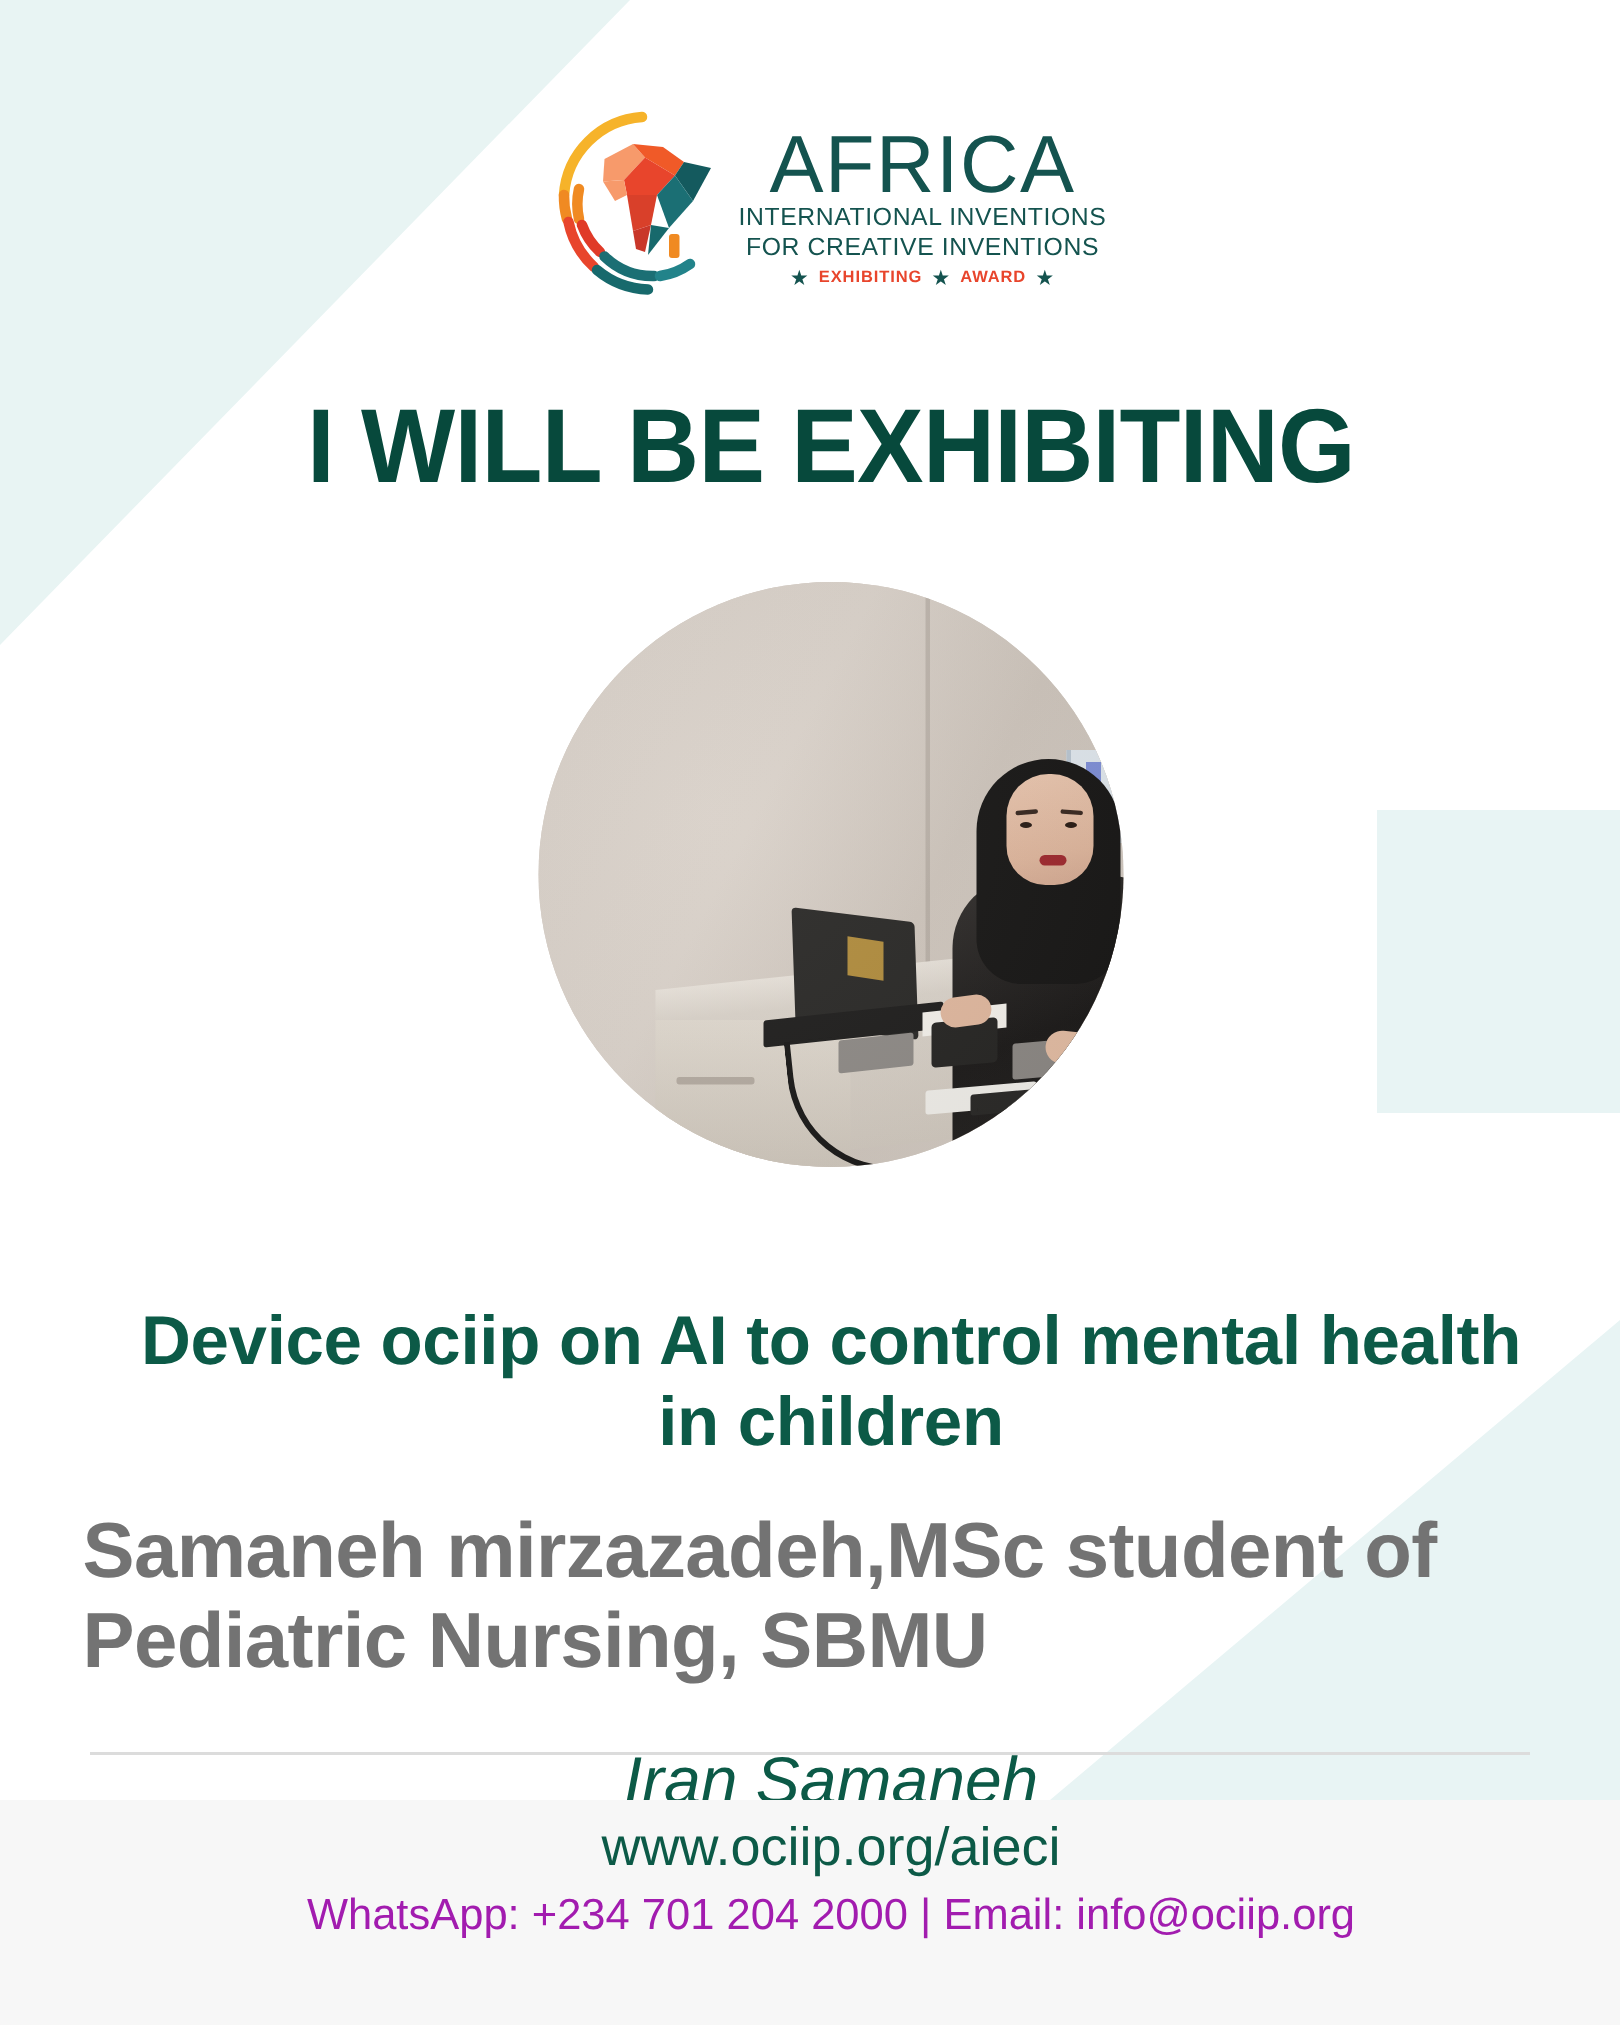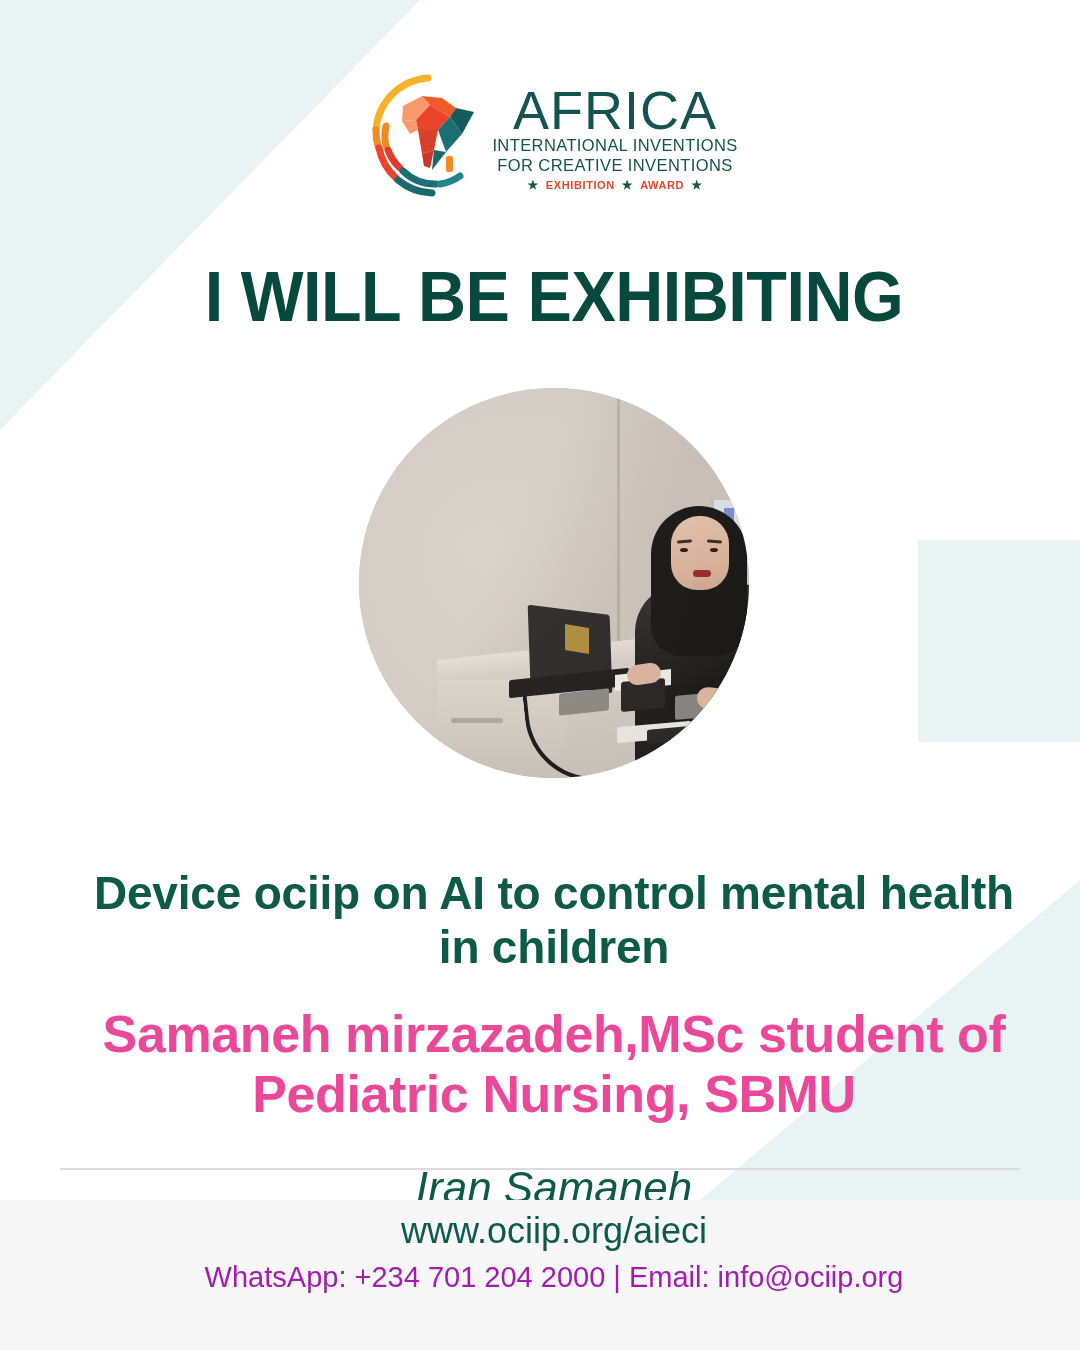--- a/index.html
+++ b/index.html
@@ -303,24 +303,23 @@
     color: #0c5a47;
     line-height: 1.18;
     letter-spacing: -0.2px;
   }
 
   
   .presenter {
     position: absolute;
     left: 55px; right: 55px;
     top: 1004px;
-    text-align: center;
     font-size: 52px;
     font-weight: 700;
-    color: #ec4899;
+    color: #737373;
     line-height: 1.16;
     letter-spacing: -0.4px;
   }
 
   
   .divider {
     position: absolute;
     left: 60px;
     top: 1168px;
     width: 960px;
@@ -408,21 +407,21 @@
         <polygon points="68,58 80,45 92,62 76,80" fill="#1b6f74"></polygon>
         <polygon points="64,78 76,80 62,98" fill="#17696c"></polygon>
         <rect x="76" y="84" width="7" height="16" rx="2" fill="#f08a22"></rect>
       </svg>
       <div class="logo-type">
         <div class="logo-africa">AFRICA</div>
         <div class="logo-sub1">INTERNATIONAL INVENTIONS</div>
         <div class="logo-sub2">FOR CREATIVE INVENTIONS</div>
         <div class="logo-awards">
           <span class="star">★</span>
-          <span class="word">EXHIBITION</span>
+          <span class="word">EXHIBITING</span>
           <span class="star">★</span>
           <span class="word">AWARD</span>
           <span class="star">★</span>
         </div>
       </div>
     </div>
   </div>
 
   <div class="headline">I WILL BE EXHIBITING</div>
 

